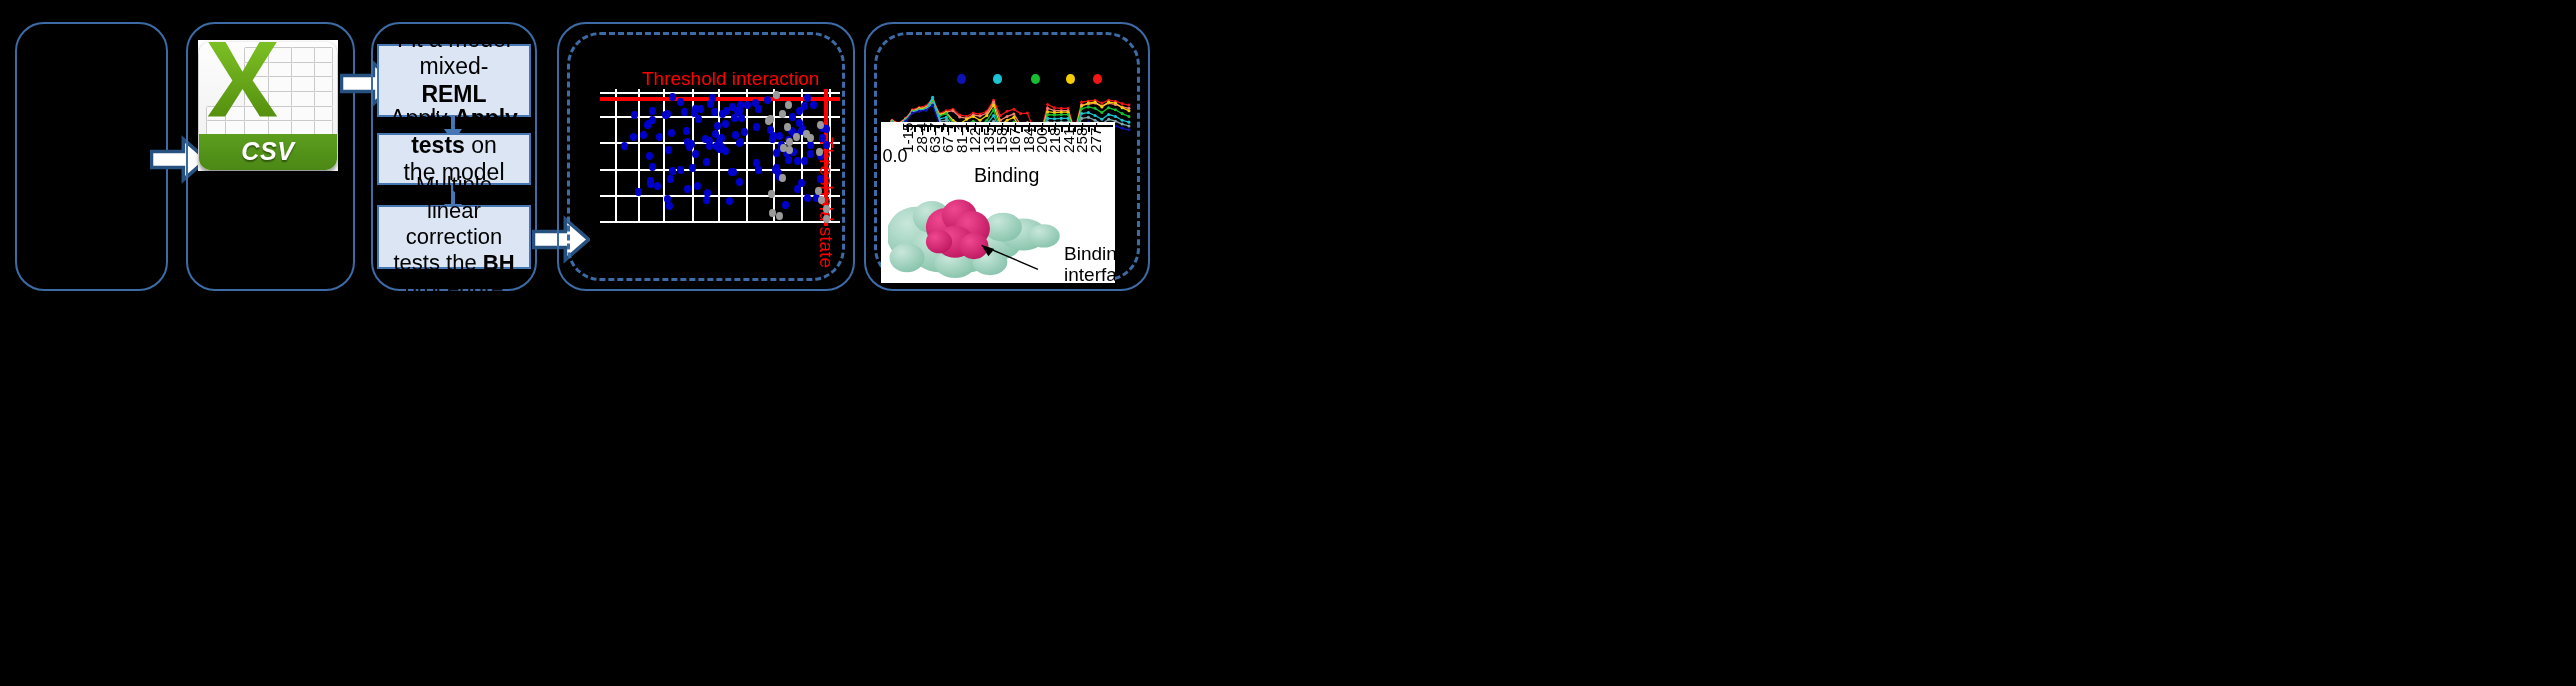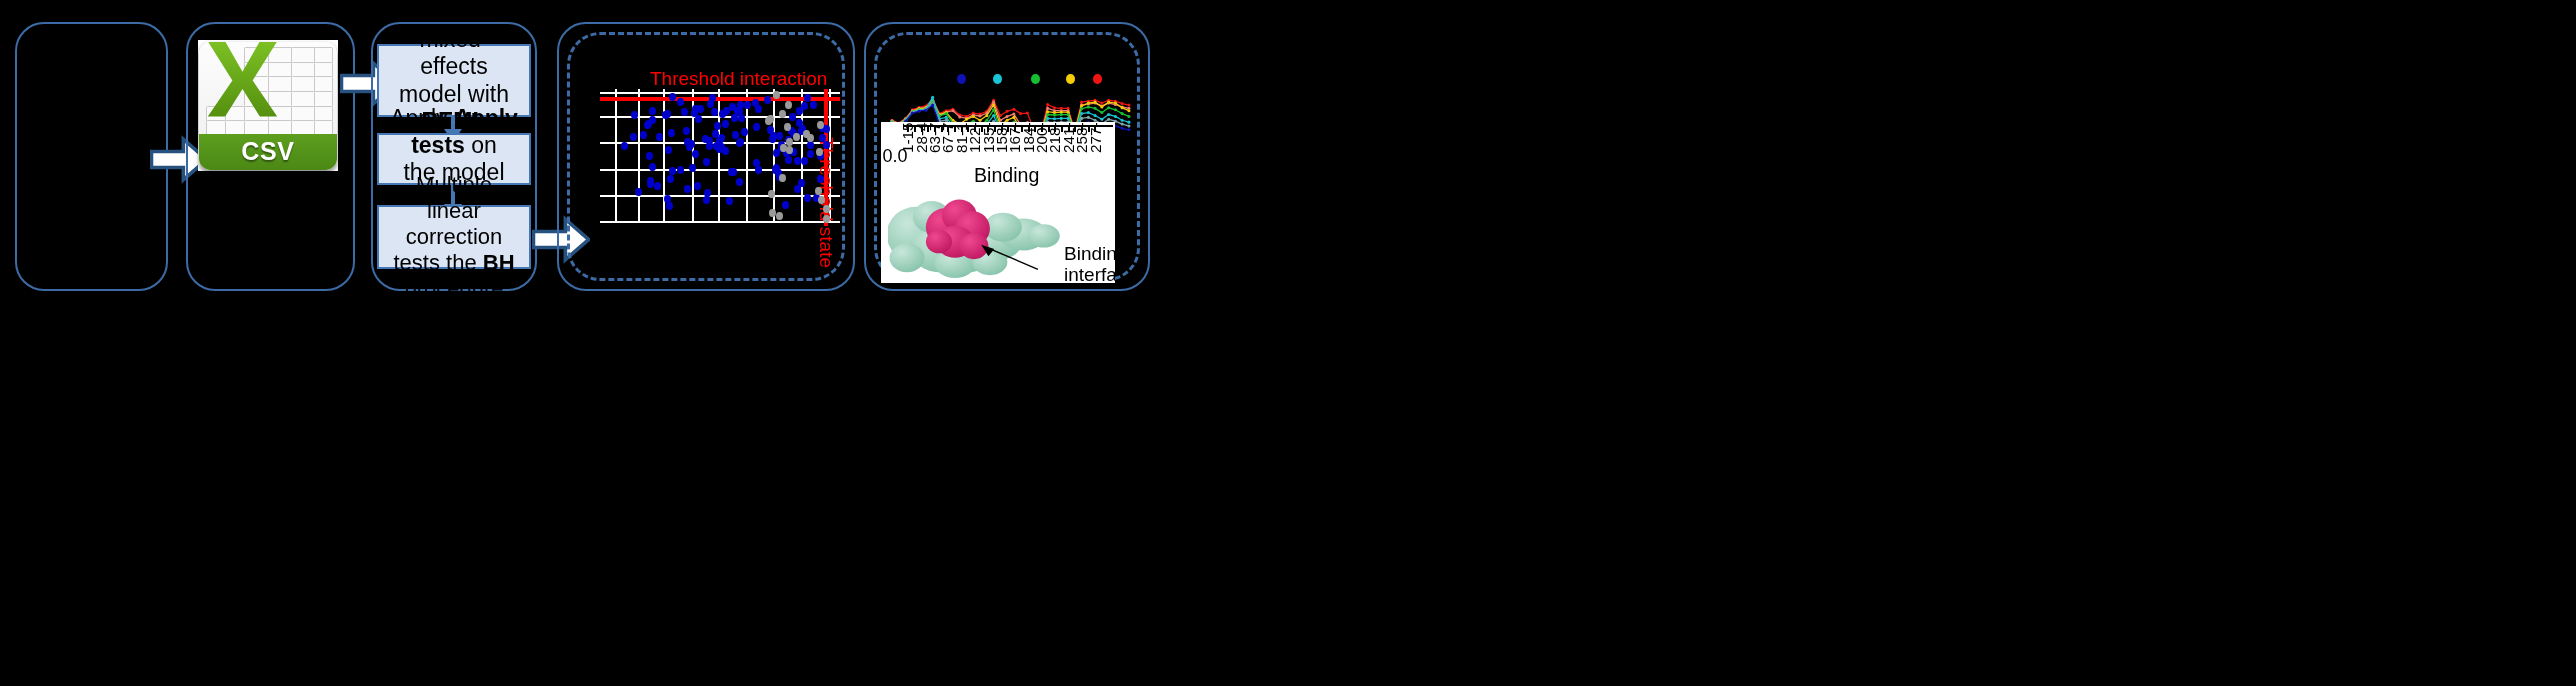--- a/index.html
+++ b/index.html
@@ -10,21 +10,21 @@
   .panel-dashed-inner{position:absolute;border:3.6px dashed #3c6ba5;border-radius:33px;box-sizing:border-box;}
 
   
   .blockarrow{position:absolute;}
   .blockarrow svg{display:block;}
 
   
   .csv-card{position:absolute;background:#ffffff;display:flex;align-items:center;justify-content:center;}
   .csv-icon{position:relative;width:138px;height:128px;border-radius:11.6px;
             background:linear-gradient(#fdfdfd,#eeeeee);
-            box-shadow:0 2.2px 4.4px rgba(0,0,0,.45);overflow:hidden;}
+            box-shadow:0 2.2px 4.4px rgba(0,0,0,.45);overflow:hidden;font-style:italic;}
   .csv-grid{position:absolute;left:5.8px;top:4.4px;right:4.4px;bottom:35px;}
   .csv-grid .cell{position:absolute;border:0.7px solid #c9c9c9;background:#fbfbfb;border-radius:1.5px;}
   .csv-x{position:absolute;left:4.4px;top:-4.4px;width:79px;height:81px;z-index:3;}
   .csv-band{position:absolute;left:0;right:0;bottom:0;height:36px;
             background:linear-gradient(#5d9e1e,#4b8815);
             display:flex;align-items:center;justify-content:center;}
   .csv-band span{color:#fff;font-weight:bold;font-size:25px;letter-spacing:0.7px;
                  text-shadow:0 1.5px 1.5px rgba(0,0,0,.4);}
 
   
@@ -120,21 +120,20 @@
   <svg width="58" height="51" viewBox="0 0 80 70">
     <path d="M2 24 H46 V7 L78 35 L46 63 V46 H2 Z" fill="#ffffff" stroke="#27527f" stroke-width="5"></path>
   </svg>
 </div>
 
 <div class="panel" style="left:371px;top:22px;width:166px;height:269px;"></div>
 
 <div class="procbox" style="left:377px;top:44px;width:154px;height:73px;">
   <div>
     <div><span>Fit a model mixed-</span></div>
-    <div><span>effects model with</span></div>
     <div><b>REML</b><span> estimates</span></div>
   </div>
 </div>
 <div class="vconn" style="left:451px;top:116px;height:16px;"></div>
 <div class="vtip" style="left:444px;top:129px;"></div>
 
 <div class="procbox" style="left:377px;top:133px;width:154px;height:52px;">
   <div>
     <div><span>Apply </span><b>Apply tests</b><span> on</span></div>
     <div><span>the model parameters</span></div>
@@ -154,21 +153,21 @@
 <div class="blockarrow" style="left:532px;top:214px;width:58px;height:51px;">
   <svg width="58" height="51" viewBox="0 0 80 70">
     <path d="M2 24 H46 V7 L78 35 L46 63 V46 H2 Z" fill="#ffffff" stroke="#27527f" stroke-width="5"></path>
   </svg>
 </div>
 
 <div class="panel" style="left:557px;top:22px;width:298px;height:269px;"></div>
 <div class="panel-dashed-inner" style="left:567px;top:32px;width:278px;height:249px;"></div>
 
 <div class="scatter-wrap" style="left:597px;top:65px;width:241px;height:167px;">
-  <div class="scatter-title" style="left:53px;top:2.9px;">Threshold interaction</div>
+  <div class="scatter-title" style="left:45px;top:2.9px;">Threshold interaction</div>
 </div>
 
 <div class="sgrid" style="left:600px;top:92px;width:240px;height:2.2px;"></div>
 <div class="sgrid" style="left:600px;top:116px;width:240px;height:2.2px;"></div>
 <div class="sgrid" style="left:600px;top:142px;width:240px;height:2.2px;"></div>
 <div class="sgrid" style="left:600px;top:169px;width:240px;height:2.2px;"></div>
 <div class="sgrid" style="left:600px;top:195px;width:240px;height:2.2px;"></div>
 <div class="sgrid" style="left:600px;top:221px;width:240px;height:2.2px;"></div>
 <div class="sgrid" style="left:615px;top:89px;width:2.2px;height:134px;"></div>
 <div class="sgrid" style="left:638px;top:89px;width:2.2px;height:134px;"></div>

